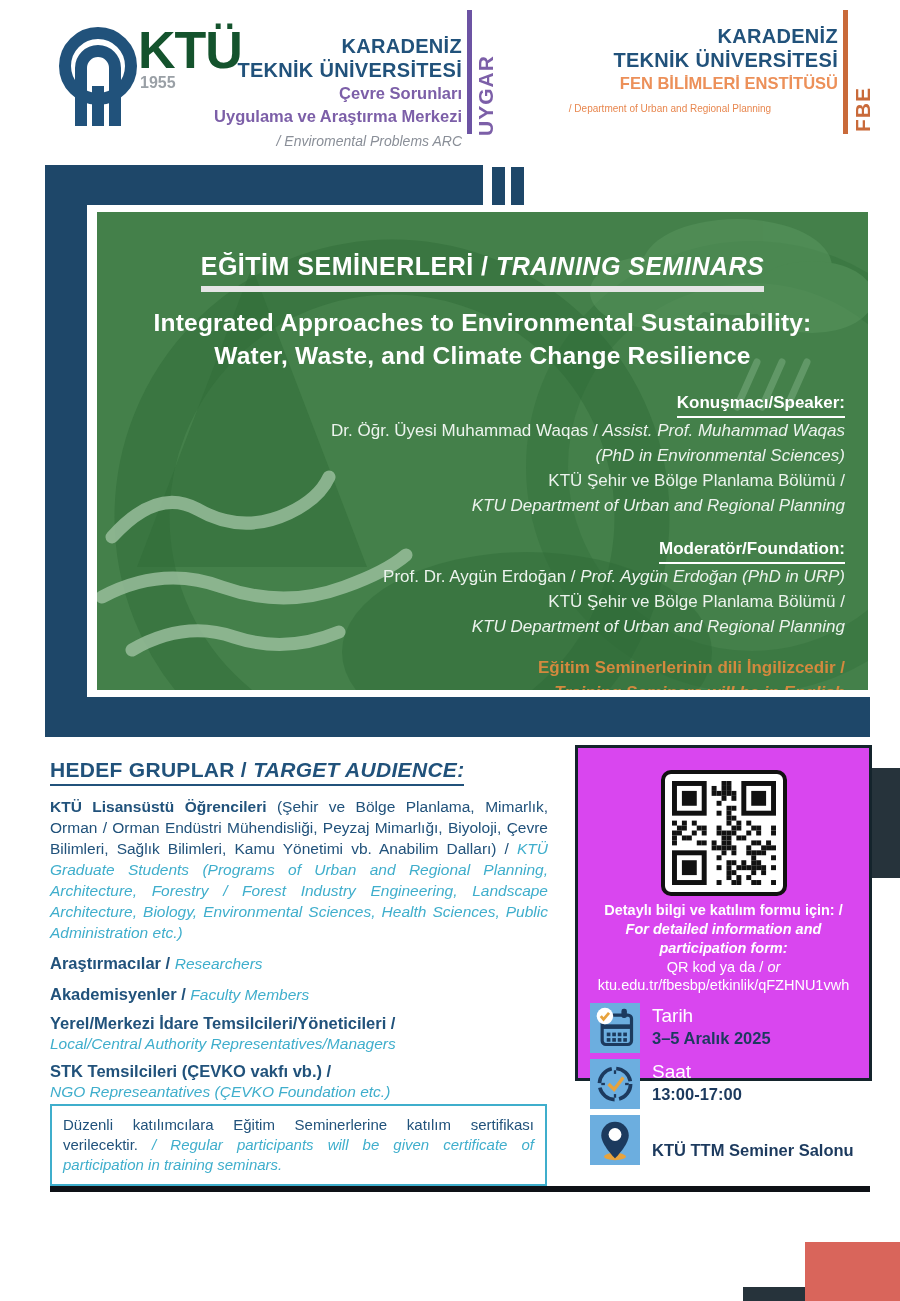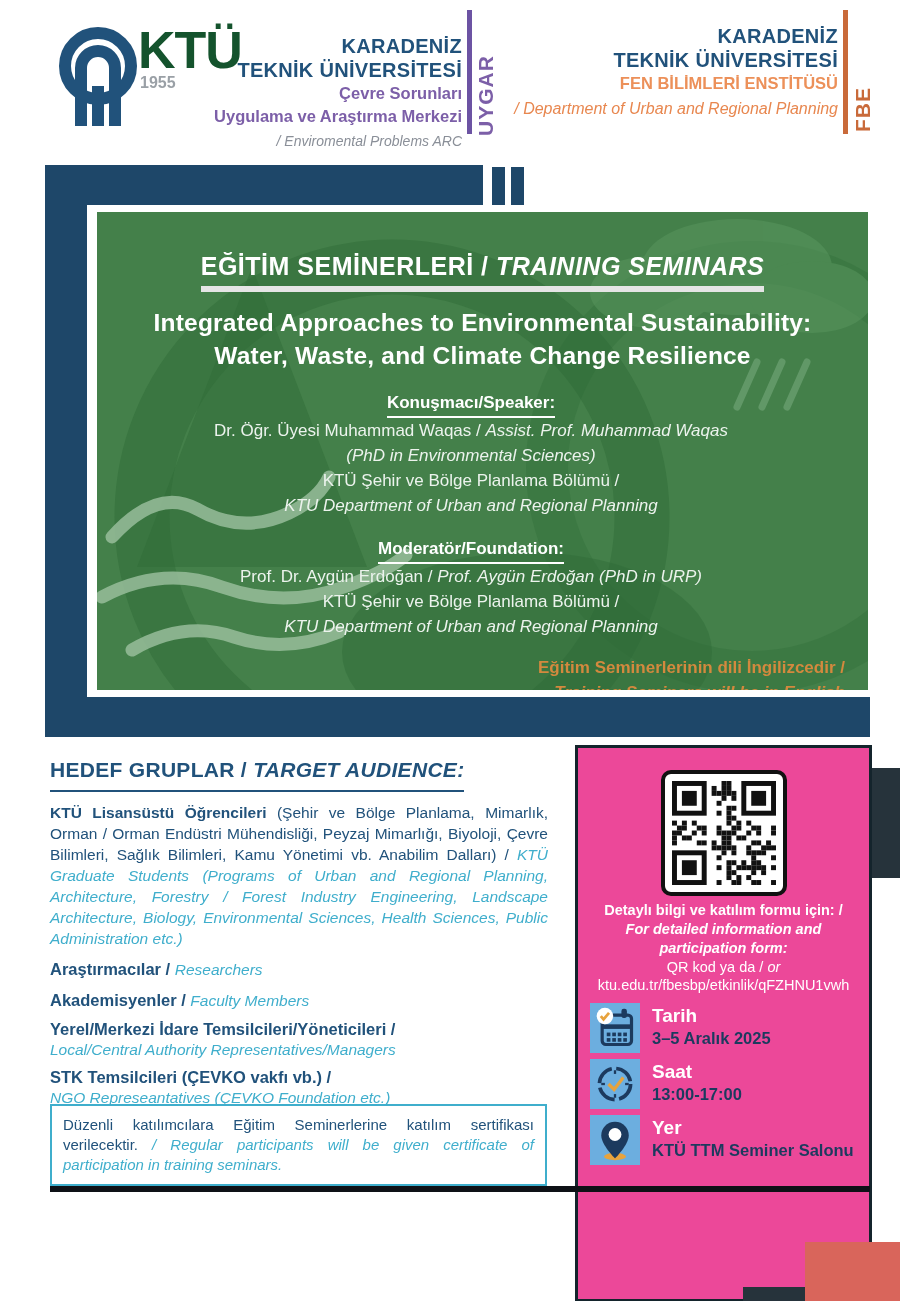--- a/index.html
+++ b/index.html
@@ -13,21 +13,21 @@
   .logo-emblem{left:50px;top:24px;width:100px;height:110px;}
   .logo-ktu{left:138px;top:20px;font-size:52px;font-weight:bold;color:#14532d;letter-spacing:-1px;}
   .logo-year{left:140px;top:74px;font-size:16px;font-weight:bold;color:#9aa0a6;}
   .uni-left{left:190px;top:34px;width:272px;text-align:right;line-height:23px;}
   .uni-right{left:502px;top:24px;width:336px;text-align:right;line-height:23px;}
   .uni-name{font-size:20px;font-weight:bold;color:#21527B;letter-spacing:0.3px;line-height:24px;}
   .center-tr{font-size:16.5px;font-weight:bold;color:#7C5FA8;}
   .center-en{font-size:14px;font-style:italic;color:#8a8f98;margin-top:2px;}
   .fbi-line{font-size:16.5px;font-weight:bold;color:#EC9059;}
   .sbp-line{font-size:16px;font-weight:bold;color:#E2703A;margin-top:1px;}
-  .dep-line{font-size:16px;font-style:italic;color:#E8874F;margin-top:2px;}
+  .dep-line{font-size:10px;color:#E8874F;margin-top:2px;text-align:center;}
   .vbar-purple{left:467px;top:10px;width:5px;height:124px;background:#6C53A3;}
   .vbar-orange{left:843px;top:10px;width:5px;height:124px;background:#C96A3A;}
   .vtext{writing-mode:vertical-rl;transform:rotate(180deg);font-weight:bold;letter-spacing:1px;}
   .uygar{left:474px;top:32px;height:104px;font-size:21px;color:#7C5FA8;}
   .fbe{left:851px;top:52px;height:80px;font-size:21px;color:#C96A3A;}
 
   
   .frame{background:#1E4769;}
   .frame-top{left:45px;top:165px;width:438px;height:40px;}
   .frame-sq1{left:492px;top:167px;width:13px;height:38px;}
@@ -35,50 +35,50 @@
   .frame-left{left:45px;top:165px;width:42px;height:572px;}
   .frame-bottom{left:45px;top:697px;width:825px;height:40px;}
 
   
   .hero{left:97px;top:212px;width:771px;height:478px;background:#44804A;overflow:hidden;}
   .hero-bg{position:absolute;left:0;top:0;z-index:0;}
   .hero-content{position:relative;z-index:1;color:#fff;}
   .hero-title-row{text-align:center;margin-top:40px;font-size:25px;font-weight:bold;letter-spacing:0.5px;}
   .underline-w{display:inline-block;border-bottom:6px solid #e5e5e5;padding-bottom:5px;}
   .hero-sub{text-align:center;margin-top:14px;font-size:24.5px;font-weight:bold;line-height:33px;letter-spacing:0.2px;}
-  .block-right{text-align:center;padding-right:23px;font-size:17px;line-height:25px;color:#ECF3ED;}
+  .block-right{text-align:right;padding-right:23px;font-size:17px;line-height:25px;color:#ECF3ED;}
   .block-right .bhead{font-weight:bold;color:#fff;display:inline-block;border-bottom:2px solid #fff;padding-bottom:1px;}
   .speaker{margin-top:18px;}
   .moderator{margin-top:18px;}
   .langnote{margin-top:16px;text-align:right;padding-right:23px;font-size:17px;line-height:25px;color:#D3893E;font-weight:bold;}
   em{font-style:italic;}
 
   
   .audience{left:50px;top:758px;width:498px;color:#21527B;}
   .aud-heading{font-size:21px;font-weight:bold;letter-spacing:0.3px;}
-  .underline-n{display:inline-block;border-bottom:2.5px solid #21527B;padding-bottom:8px;}
+  .underline-n{display:inline-block;border-bottom:2.5px solid #21527B;padding-bottom:2px;}
   .aud-par{margin-top:10px;text-align:justify;font-size:15.5px;line-height:21px;}
   .cyan{color:#3FAECC;font-style:italic;}
   .item-line{margin-top:10px;font-size:16.5px;font-weight:bold;line-height:21px;}
   .item-sub{font-size:15.5px;font-weight:normal;line-height:20px;}
   .cert-box{left:50px;top:1104px;width:471px;border:2px solid #3FAECC;padding:9px 11px;
             font-size:15px;line-height:20px;color:#21527B;text-align:justify;}
 
   
   .dark-tab{left:868px;top:768px;width:32px;height:110px;background:#26333B;}
-  .blue-box{left:575px;top:745px;width:297px;height:557px;background:#ec4899;border:3px solid #14242C;box-sizing:border-box;}
+  .blue-box{left:575px;top:745px;width:297px;height:336px;background:#d946ef;border:3px solid #14242C;box-sizing:border-box;}
   .qr-frame{width:104px;height:104px;background:#fff;border:4px solid #111;border-radius:10px;margin:22px auto 0;padding:7px;}
   .info-lines{text-align:center;color:#fff;margin-top:5px;}
   .il-b{font-size:14.5px;font-weight:bold;line-height:19px;}
   .il-bi{font-size:14.5px;font-weight:bold;font-style:italic;line-height:19px;}
   .il-r{font-size:14.5px;line-height:18px;}
   .detail-row{display:flex;margin:6px 0 0 12px;align-items:flex-start;}
   .detail-icon{width:50px;height:50px;background:#6CAEDF;display:flex;align-items:center;justify-content:center;flex:0 0 50px;}
   .detail-text{margin-left:12px;padding-top:1px;}
-  .detail-label{color:#fff;font-weight:bold;font-size:19px;line-height:23px;}
+  .detail-label{color:#fff;font-weight:normal;font-size:19px;line-height:23px;}
   .detail-value{color:#1C3A5E;font-weight:bold;font-size:16.5px;line-height:23px;}
 
   .black-rule{left:50px;top:1186px;width:820px;height:6px;background:#0E1116;}
 
   
   .banner{left:40px;top:1222px;width:525px;height:58px;background:#D9655B;display:flex;align-items:center;justify-content:center;}
   .banner-text{color:#fff;font-weight:bold;font-size:18.5px;letter-spacing:0.4px;}
   .coral-sq{left:805px;top:1242px;width:95px;height:59px;background:#D9655B;}
   .dark-sq{left:743px;top:1287px;width:62px;height:14px;background:#26333B;}
 </style>

